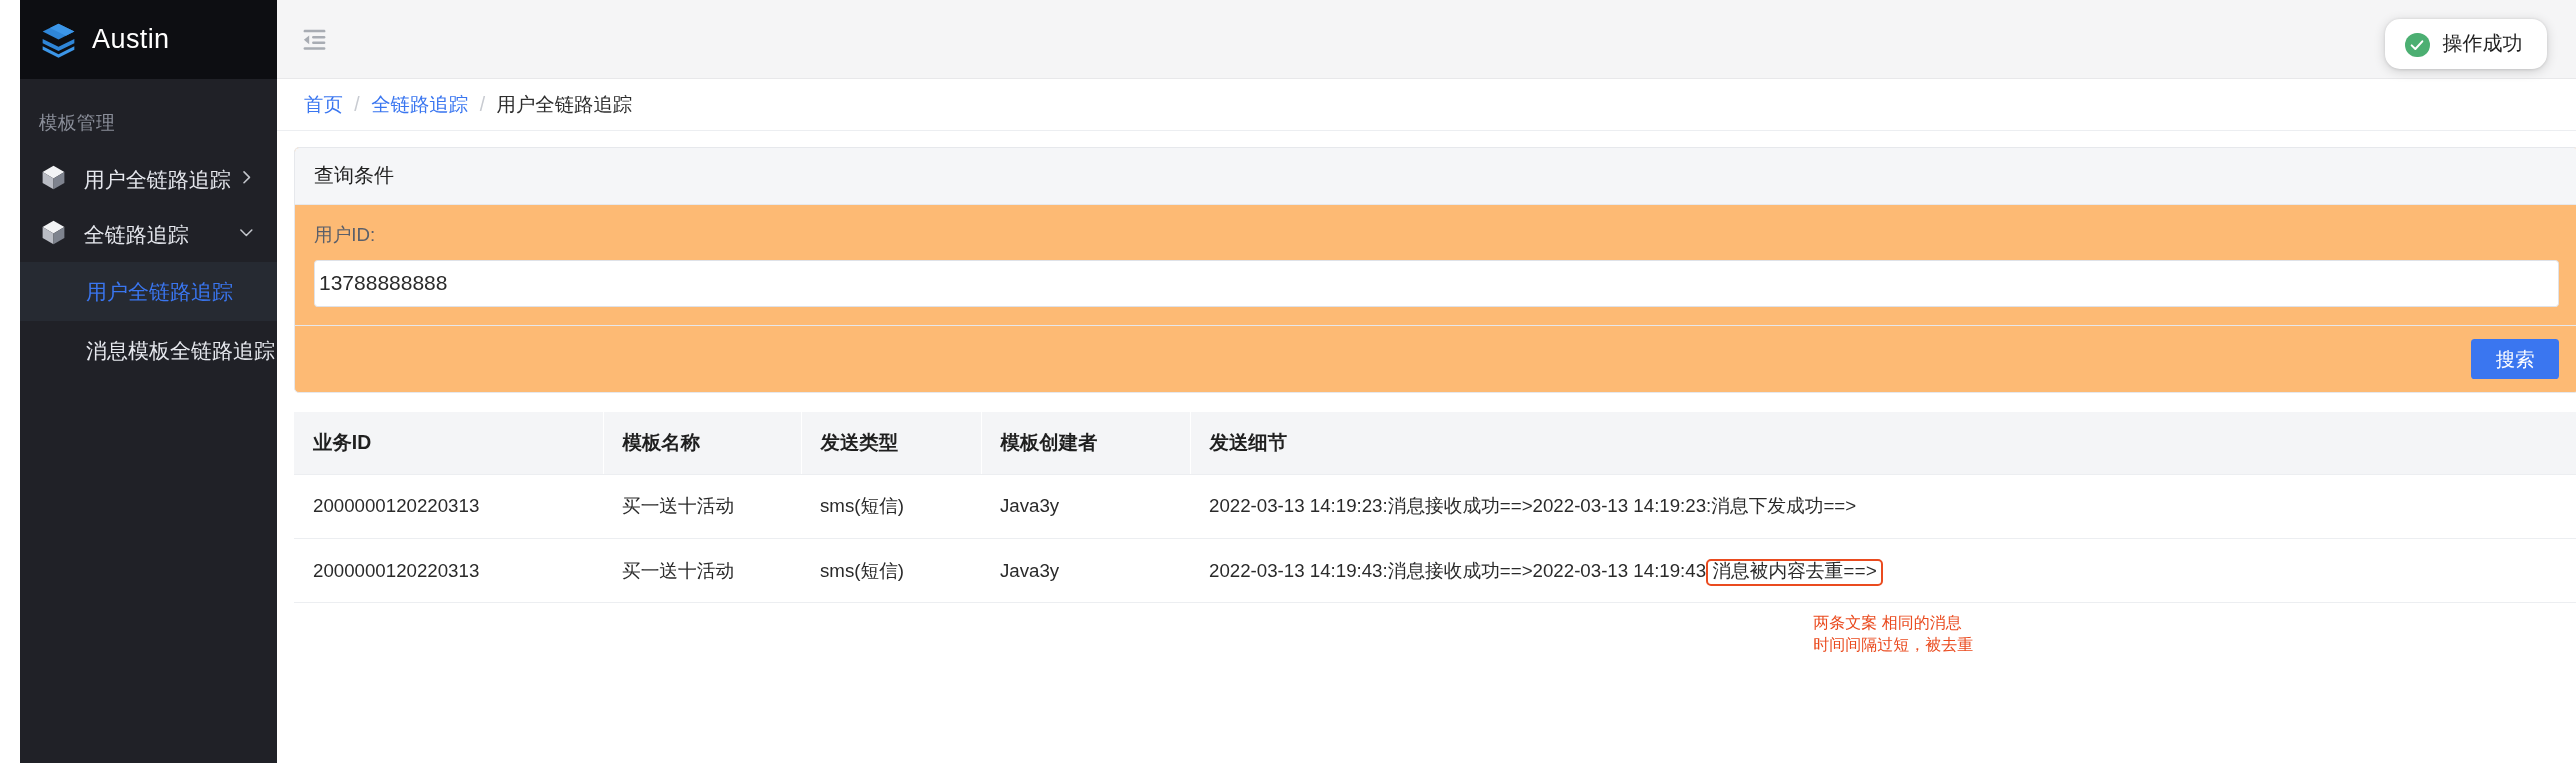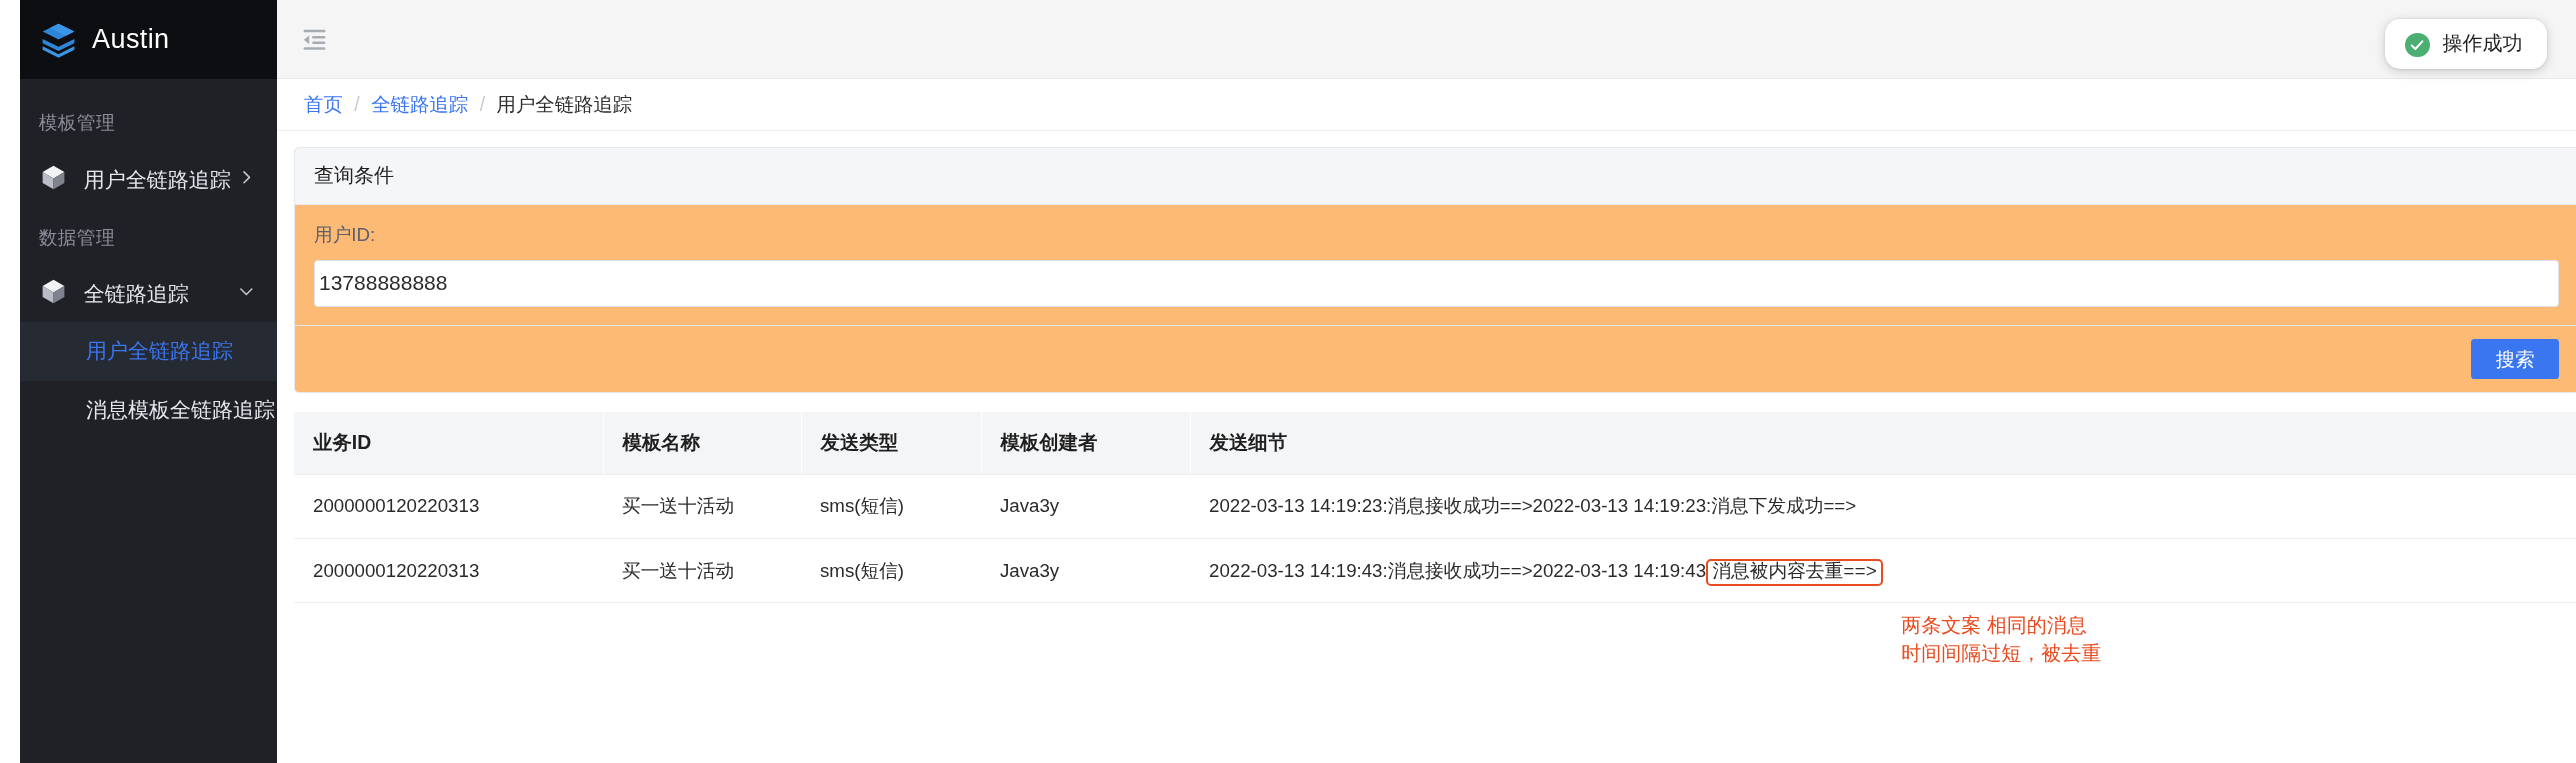--- a/index.html
+++ b/index.html
@@ -188,23 +188,23 @@
     border: 2.9px solid #ea4b1f;
     border-radius: 5px;
     padding: 1.4px 4.3px;
     margin: -2.9px 0;
     line-height: 1.05;
     font-family: Liberation Mono, monospace;
   }
 
   .annotation {
     position: absolute;
-    left: 1607px; top: 200px;
+    left: 1519px; top: 200px;
     color: #ea4b1f;
-    font-size: 20px; line-height: 1.38;
+    font-size: 16px; line-height: 1.38;
     white-space: pre;
     pointer-events: none;
   }
 </style>
 </head>
 <body>
 
 <div id="app">
 
   <aside class="sidebar">
@@ -234,21 +234,20 @@
           </svg>
         </span>
         <span class="nav-label">用户全链路追踪</span>
         <span>
           <svg class="chev" viewBox="0 0 24 24" fill="none" stroke="#dfe2e8" stroke-width="2" stroke-linecap="round" stroke-linejoin="round" aria-hidden="true">
             <polyline points="9 5 16 12 9 19"></polyline>
           </svg>
         </span>
       </div>
 
-      <div class="nav-group-title">数据管理</div>
 
       <div class="nav-item">
         <span>
           <svg class="cube" viewBox="0 0 32 32" fill="none" aria-hidden="true">
             <path d="M16 3 L28 10 L16 17 L4 10 Z" fill="#f2f3f5"></path>
             <path d="M4 10 L16 17 L16 29 L4 22 Z" fill="#b9bcc4"></path>
             <path d="M28 10 L16 17 L16 29 L28 22 Z" fill="#7e838e"></path>
           </svg>
         </span>
         <span class="nav-label">全链路追踪</span>

